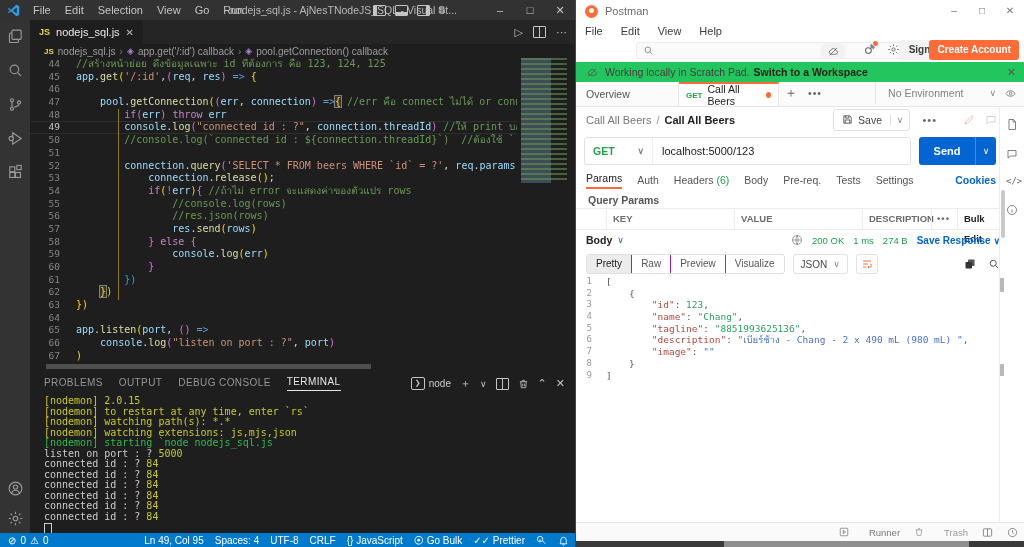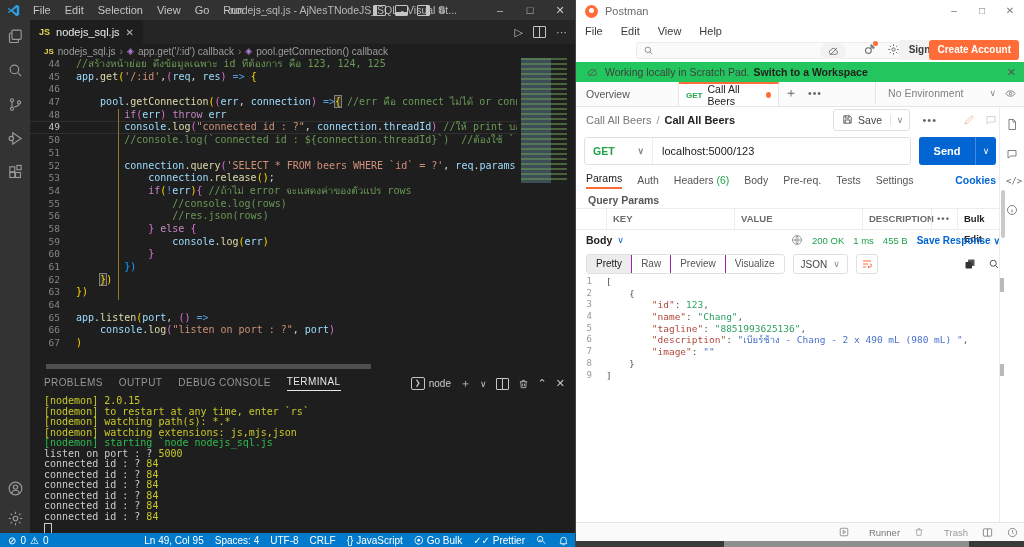--- a/index.html
+++ b/index.html
@@ -282,20 +282,21 @@
           <div class="cl"><span class="ln">47</span><span class="ct"><span class="pn">    </span><span class="vr">pool</span><span class="pn">.</span><span class="fn">getConnection</span><span class="b1">(</span><span class="b2">(</span><span class="vr">err</span><span class="pn">, </span><span class="vr">connection</span><span class="b2">)</span><span class="pn"> </span><span class="kb">=&gt;</span><span class="hlb">{</span><span class="pn"> </span><span class="cm">//err คือ connect ไม่ได้ or connection คือ c</span></span></div>
           <div class="cl"><span class="ln">48</span><span class="ct"><span class="pn">        </span><span class="kw">if</span><span class="b2">(</span><span class="vr">err</span><span class="b2">)</span><span class="pn"> </span><span class="kw">throw</span><span class="pn"> </span><span class="vr">err</span></span></div>
           <div class="cl active"><span class="ln">49</span><span class="ct"><span class="pn">        </span><span class="vr">console</span><span class="pn">.</span><span class="fn">log</span><span class="b2">(</span><span class="st">"connected id : ?"</span><span class="pn">, </span><span class="vr">connection</span><span class="pn">.</span><span class="vr">threadId</span><span class="b2">)</span><span class="pn"> </span><span class="cm">//ให้ print บอกว่า Connect</span></span></div>
           <div class="cl"><span class="ln">50</span><span class="ct"><span class="pn">        </span><span class="cm">//console.log(`connected id : ${connection.threadId}`)  //ต้องใช้ ` อยู่ตรงที่เปลี่ยน</span></span></div>
           <div class="cl"><span class="ln">51</span><span class="ct"></span></div>
           <div class="cl"><span class="ln">52</span><span class="ct"><span class="pn">        </span><span class="vr">connection</span><span class="pn">.</span><span class="fn">query</span><span class="b2">(</span><span class="st">'SELECT * FROM beers WHERE `id` = ?'</span><span class="pn">, </span><span class="vr">req</span><span class="pn">.</span><span class="vr">params</span><span class="pn">.</span><span class="vr">id</span><span class="pn">, </span><span class="b3">(</span><span class="vr">err</span><span class="pn">, </span></span></div>
           <div class="cl"><span class="ln">53</span><span class="ct"><span class="pn">            </span><span class="vr">connection</span><span class="pn">.</span><span class="fn">release</span><span class="b1">(</span><span class="b1">)</span><span class="pn">;</span></span></div>
           <div class="cl"><span class="ln">54</span><span class="ct"><span class="pn">            </span><span class="kw">if</span><span class="b1">(</span><span class="kb">!</span><span class="vr">err</span><span class="b1">)</span><span class="b2">{</span><span class="pn"> </span><span class="cm">//ถ้าไม่ error จะแสดงค่าของตัวแปร rows</span></span></div>
           <div class="cl"><span class="ln">55</span><span class="ct"><span class="pn">                </span><span class="cm">//console.log(rows)</span></span></div>
           <div class="cl"><span class="ln">56</span><span class="ct"><span class="pn">                </span><span class="cm">//res.json(rows)</span></span></div>
+          <div class="cl"><span class="ln">57</span><span class="ct"><span class="pn">                </span><span class="vr">res</span><span class="pn">.</span><span class="fn">send</span><span class="b1">(</span><span class="vr">rows</span><span class="b1">)</span></span></div>
           <div class="cl"><span class="ln">58</span><span class="ct"><span class="pn">            </span><span class="b2">} </span><span class="kw">else</span><span class="b2"> {</span></span></div>
           <div class="cl"><span class="ln">59</span><span class="ct"><span class="pn">                </span><span class="vr">console</span><span class="pn">.</span><span class="fn">log</span><span class="b1">(</span><span class="vr">err</span><span class="b1">)</span></span></div>
           <div class="cl"><span class="ln">60</span><span class="ct"><span class="pn">            </span><span class="b2">}</span></span></div>
           <div class="cl"><span class="ln">61</span><span class="ct"><span class="pn">        </span><span class="b3">})</span></span></div>
           <div class="cl"><span class="ln">62</span><span class="ct"><span class="pn">    </span><span class="hlb">}</span><span class="b1">)</span></span></div>
           <div class="cl"><span class="ln">63</span><span class="ct"><span class="b1">})</span></span></div>
           <div class="cl"><span class="ln">64</span><span class="ct"></span></div>
           <div class="cl"><span class="ln">65</span><span class="ct"><span class="vr">app</span><span class="pn">.</span><span class="fn">listen</span><span class="b1">(</span><span class="vr">port</span><span class="pn">, </span><span class="b2">(</span><span class="b2">)</span><span class="pn"> </span><span class="kb">=&gt;</span></span></div>
           <div class="cl"><span class="ln">66</span><span class="ct"><span class="pn">    </span><span class="vr">console</span><span class="pn">.</span><span class="fn">log</span><span class="b2">(</span><span class="st">"listen on port : ?"</span><span class="pn">, </span><span class="vr">port</span><span class="b2">)</span></span></div>
           <div class="cl"><span class="ln">67</span><span class="ct"><span class="b1">)</span></span></div>
@@ -523,21 +524,21 @@
     <div class="pm-bodyrow">
       <span class="bodylbl">Body</span>
       <span class="bluechev">∨</span>
       <span class="respmeta">
         <svg width="12" height="12" viewBox="0 0 24 24" fill="none" stroke="#888" stroke-width="1.6">
             <circle cx="12" cy="12" r="9"></circle>
             <path d="M3 12h18M12 3c3 3.5 3 14.5 0 18-3-3.5-3-14.5 0-18z"></path>
           </svg>
         <span>200 OK</span>
         <span>1 ms</span>
-        <span>455 B</span>
+        <span>274 B</span>
         <span class="saveresp"><span>Save Response</span> <span class="chev" style="color:#0265d2">∨</span></span>
       </span>
     </div>
 
     <div class="pm-viewrow">
       <span class="vgroup">
         <span class="on">Pretty</span>
         <span>Raw</span>
         <span>Preview</span>
         <span>Visualize</span>

